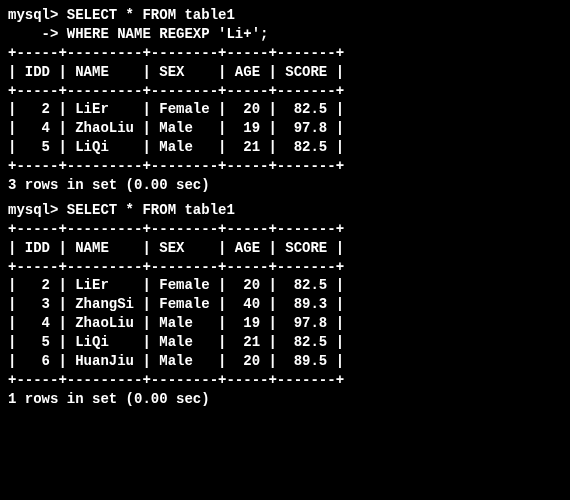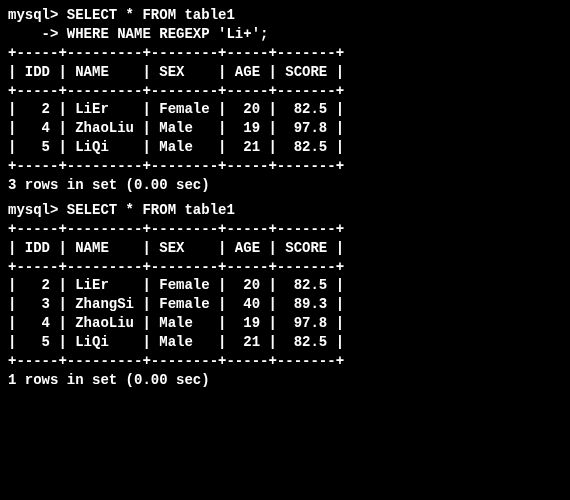--- a/index.html
+++ b/index.html
@@ -55,17 +55,18 @@
 
   <div class="prompt-line">mysql&gt; SELECT * FROM table1</div>
 
   <div class="border-line">+-----+---------+--------+-----+-------+</div>
   <div class="line">| IDD | NAME    | SEX    | AGE | SCORE |</div>
   <div class="border-line">+-----+---------+--------+-----+-------+</div>
   <div class="line">|   2 | LiEr    | Female |  20 |  82.5 |</div>
   <div class="line">|   3 | ZhangSi | Female |  40 |  89.3 |</div>
   <div class="line">|   4 | ZhaoLiu | Male   |  19 |  97.8 |</div>
   <div class="line">|   5 | LiQi    | Male   |  21 |  82.5 |</div>
+  <div class="line">|   6 | HuanJiu | Male   |  20 |  89.5 |</div>
   <div class="border-line">+-----+---------+--------+-----+-------+</div>
 
   <div class="line">1 rows in set (0.00 sec)</div>
 
 </div>
 
 </body></html>

